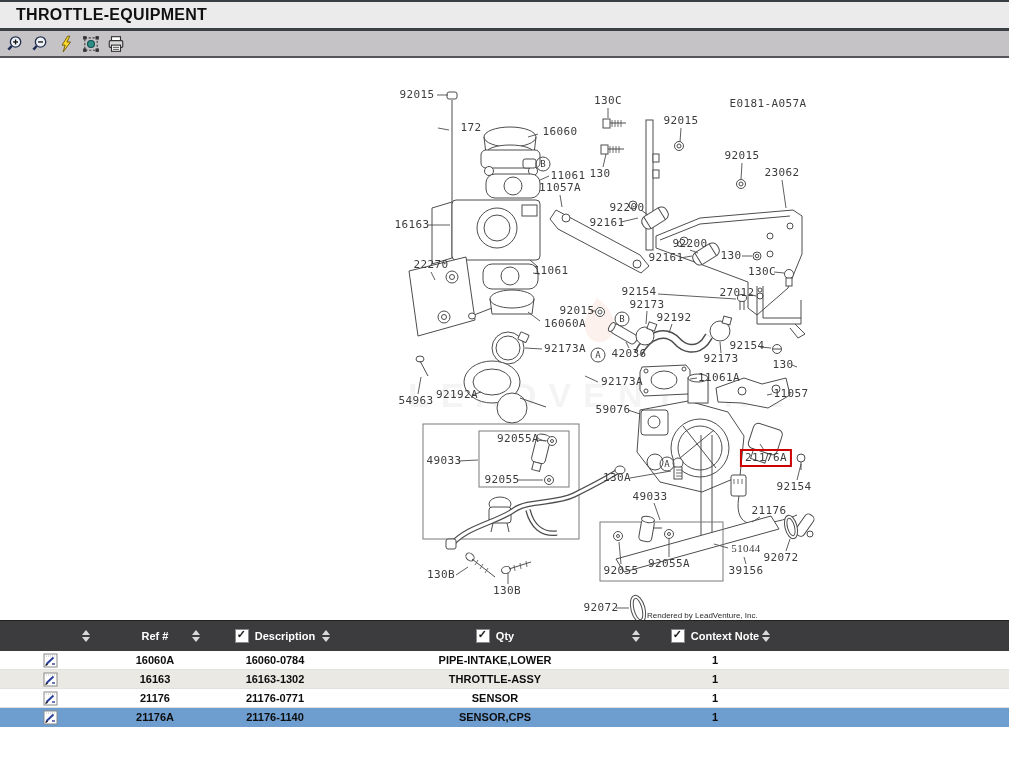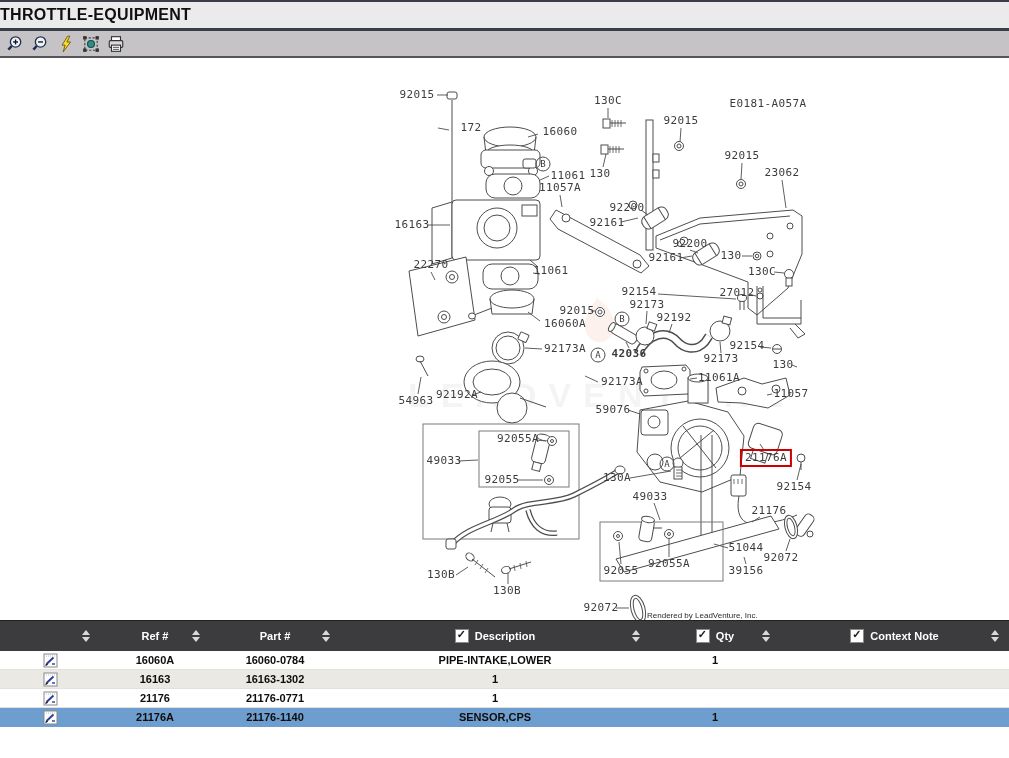--- a/index.html
+++ b/index.html
@@ -3,21 +3,21 @@
 <meta charset="utf-8">
 <style>
   html,body{margin:0;padding:0;}
   body{
     width:1009px;height:758px;position:relative;overflow:hidden;
     background:#fff;font-family:"Liberation Sans",sans-serif;
   }
   
   .titlebar{
     height:26px;background:#ebebeb;border-top:2px solid #3a3f45;border-bottom:3px solid #3a3f45;
-    display:flex;align-items:center;padding-left:0;
+    display:flex;align-items:center;padding-left:16px;
   }
   .titlebar h1{margin:0;font-size:16px;font-weight:bold;color:#101010;letter-spacing:.3px;}
   
   .toolbar{
     height:25px;background:#c5c3c6;border-bottom:2px solid #56565a;
     display:flex;align-items:center;gap:5px;padding-left:6px;
   }
   .tbtn{width:20px;height:20px;display:flex;align-items:center;justify-content:center;
     background:transparent;border:none;padding:0;cursor:pointer;}
   .tbtn svg{display:block;}
@@ -399,21 +399,21 @@
       <div class="dlabel" style="left: 431px; top: 207px;">22270</div>
       <div class="dlabel" style="left: 551px; top: 213px;">11061</div>
       <div class="dlabel" style="left: 639px; top: 234px;">92154</div>
       <div class="dlabel" style="left: 737px; top: 235px;">27012</div>
       <div class="dlabel" style="left: 647px; top: 247px;">92173</div>
       <div class="dlabel" style="left: 577px; top: 253px;">92015</div>
       <div class="dlabel" style="left: 674px; top: 260px;">92192</div>
       <div class="dlabel circled" style="left: 622px; top: 261px;">B</div>
       <div class="dlabel" style="left: 565px; top: 266px;">16060A</div>
       <div class="dlabel" style="left: 565px; top: 291px;">92173A</div>
-      <div class="dlabel" style="left: 629px; top: 296px; font-weight: bold;">42036</div>
+      <div class="dlabel" style="left: 629px; top: 296px;">42036</div>
       <div class="dlabel circled" style="left: 598px; top: 297px;">A</div>
       <div class="dlabel" style="left: 747px; top: 288px;">92154</div>
       <div class="dlabel" style="left: 721px; top: 301px;">92173</div>
       <div class="dlabel" style="left: 783px; top: 307px;">130</div>
       <div class="dlabel" style="left: 622px; top: 324px;">92173A</div>
       <div class="dlabel" style="left: 719px; top: 320px;">11061A</div>
       <div class="dlabel" style="left: 457px; top: 337px;">92192A</div>
       <div class="dlabel" style="left: 416px; top: 343px;">54963</div>
       <div class="dlabel" style="left: 791px; top: 336px;">11057</div>
       <div class="dlabel" style="left: 613px; top: 352px;">59076</div>
@@ -421,48 +421,41 @@
       <div class="dlabel" style="left: 444px; top: 403px;">49033</div>
       <div class="dlabel" style="left: 502px; top: 422px;">92055</div>
       <div class="dlabel" style="left: 617px; top: 420px; text-align: center;">130A</div>
       <div class="dlabel circled" style="left: 667px; top: 406px;">A</div>
       <div class="dlabel highlighted" style="left: 766px; top: 400px;">21176A</div>
       <div class="dlabel" style="left: 794px; top: 429px;">92154</div>
       <div class="dlabel" style="left: 650px; top: 439px;">49033</div>
       <div class="dlabel" style="left: 769px; top: 453px;">21176</div>
       <div class="dlabel" style="left: 621px; top: 513px;">92055</div>
       <div class="dlabel" style="left: 669px; top: 506px;">92055A</div>
-      <div class="dlabel" style="left: 746px; top: 490px;">51044</div>
+      <div class="dlabel" style="left: 746px; top: 490px; font-family: Liberation Serif, serif;">51044</div>
       <div class="dlabel" style="left: 781px; top: 500px;">92072</div>
       <div class="dlabel" style="left: 441px; top: 517px;">130B</div>
       <div class="dlabel" style="left: 746px; top: 513px;">39156</div>
       <div class="dlabel" style="left: 507px; top: 533px;">130B</div>
       <div class="dlabel" style="left: 601px; top: 550px;">92072</div>
     </div>
 
   <div class="credit">Rendered by LeadVenture, Inc.</div>
 </div>
 
 <div class="parts-table">
   <div class="thead">
     <div class="hcell">
       <span class="sort-arrow">
           <span class="tri-up"></span>
           <span class="tri-down"></span>
         </span>
     </div>
     <div class="hcell">
       <span>Ref #</span>
-      <span class="sort-arrow">
-          <span class="tri-up"></span>
-          <span class="tri-down"></span>
-        </span>
-    </div>
-    <div class="hcell">
-      <span>Part #</span>
       <span class="sort-arrow">
           <span class="tri-up"></span>
           <span class="tri-down"></span>
         </span>
     </div>
     <div class="hcell">
       <span class="hdr-check"></span>
       <span>Description</span>
       <span class="sort-arrow">
           <span class="tri-up"></span>
@@ -512,37 +505,39 @@
           <rect x="1" y="1" width="13" height="13" fill="#fff" stroke="#8a8a8a"></rect>
           <line x1="1" y1="3" x2="14" y2="3" stroke="#bbb" stroke-dasharray="1 1"></line>
           <path d="M3.5 11 L10.5 4.5" stroke="#2b3f9e" stroke-width="2"></path>
           <path d="M2.5 12.5 L4.5 11.2" stroke="#111" stroke-width="1.4"></path>
           <path d="M9 11 L12 11" stroke="#2b3f9e" stroke-width="1.4"></path>
         </svg>
       </span>
     </div>
     <div class="cell c-ref">16163</div>
     <div class="cell c-part">16163-1302</div>
+    <div class="cell c-desc">THROTTLE-ASSY</div>
     <div class="cell c-qty">1</div>
     <div class="cell c-note"></div>
   </div>
       <div class="trow">
     <div class="cell c-icon">
       <span class="row-icon">
         <svg width="15" height="15" viewBox="0 0 15 15">
           <rect x="1" y="1" width="13" height="13" fill="#fff" stroke="#8a8a8a"></rect>
           <line x1="1" y1="3" x2="14" y2="3" stroke="#bbb" stroke-dasharray="1 1"></line>
           <path d="M3.5 11 L10.5 4.5" stroke="#2b3f9e" stroke-width="2"></path>
           <path d="M2.5 12.5 L4.5 11.2" stroke="#111" stroke-width="1.4"></path>
           <path d="M9 11 L12 11" stroke="#2b3f9e" stroke-width="1.4"></path>
         </svg>
       </span>
     </div>
     <div class="cell c-ref">21176</div>
     <div class="cell c-part">21176-0771</div>
+    <div class="cell c-desc">SENSOR</div>
     <div class="cell c-qty">1</div>
     <div class="cell c-note"></div>
   </div>
       <div class="trow selected">
     <div class="cell c-icon">
       <span class="row-icon">
         <svg width="15" height="15" viewBox="0 0 15 15">
           <rect x="1" y="1" width="13" height="13" fill="#fff" stroke="#8a8a8a"></rect>
           <line x1="1" y1="3" x2="14" y2="3" stroke="#bbb" stroke-dasharray="1 1"></line>
           <path d="M3.5 11 L10.5 4.5" stroke="#2b3f9e" stroke-width="2"></path>

